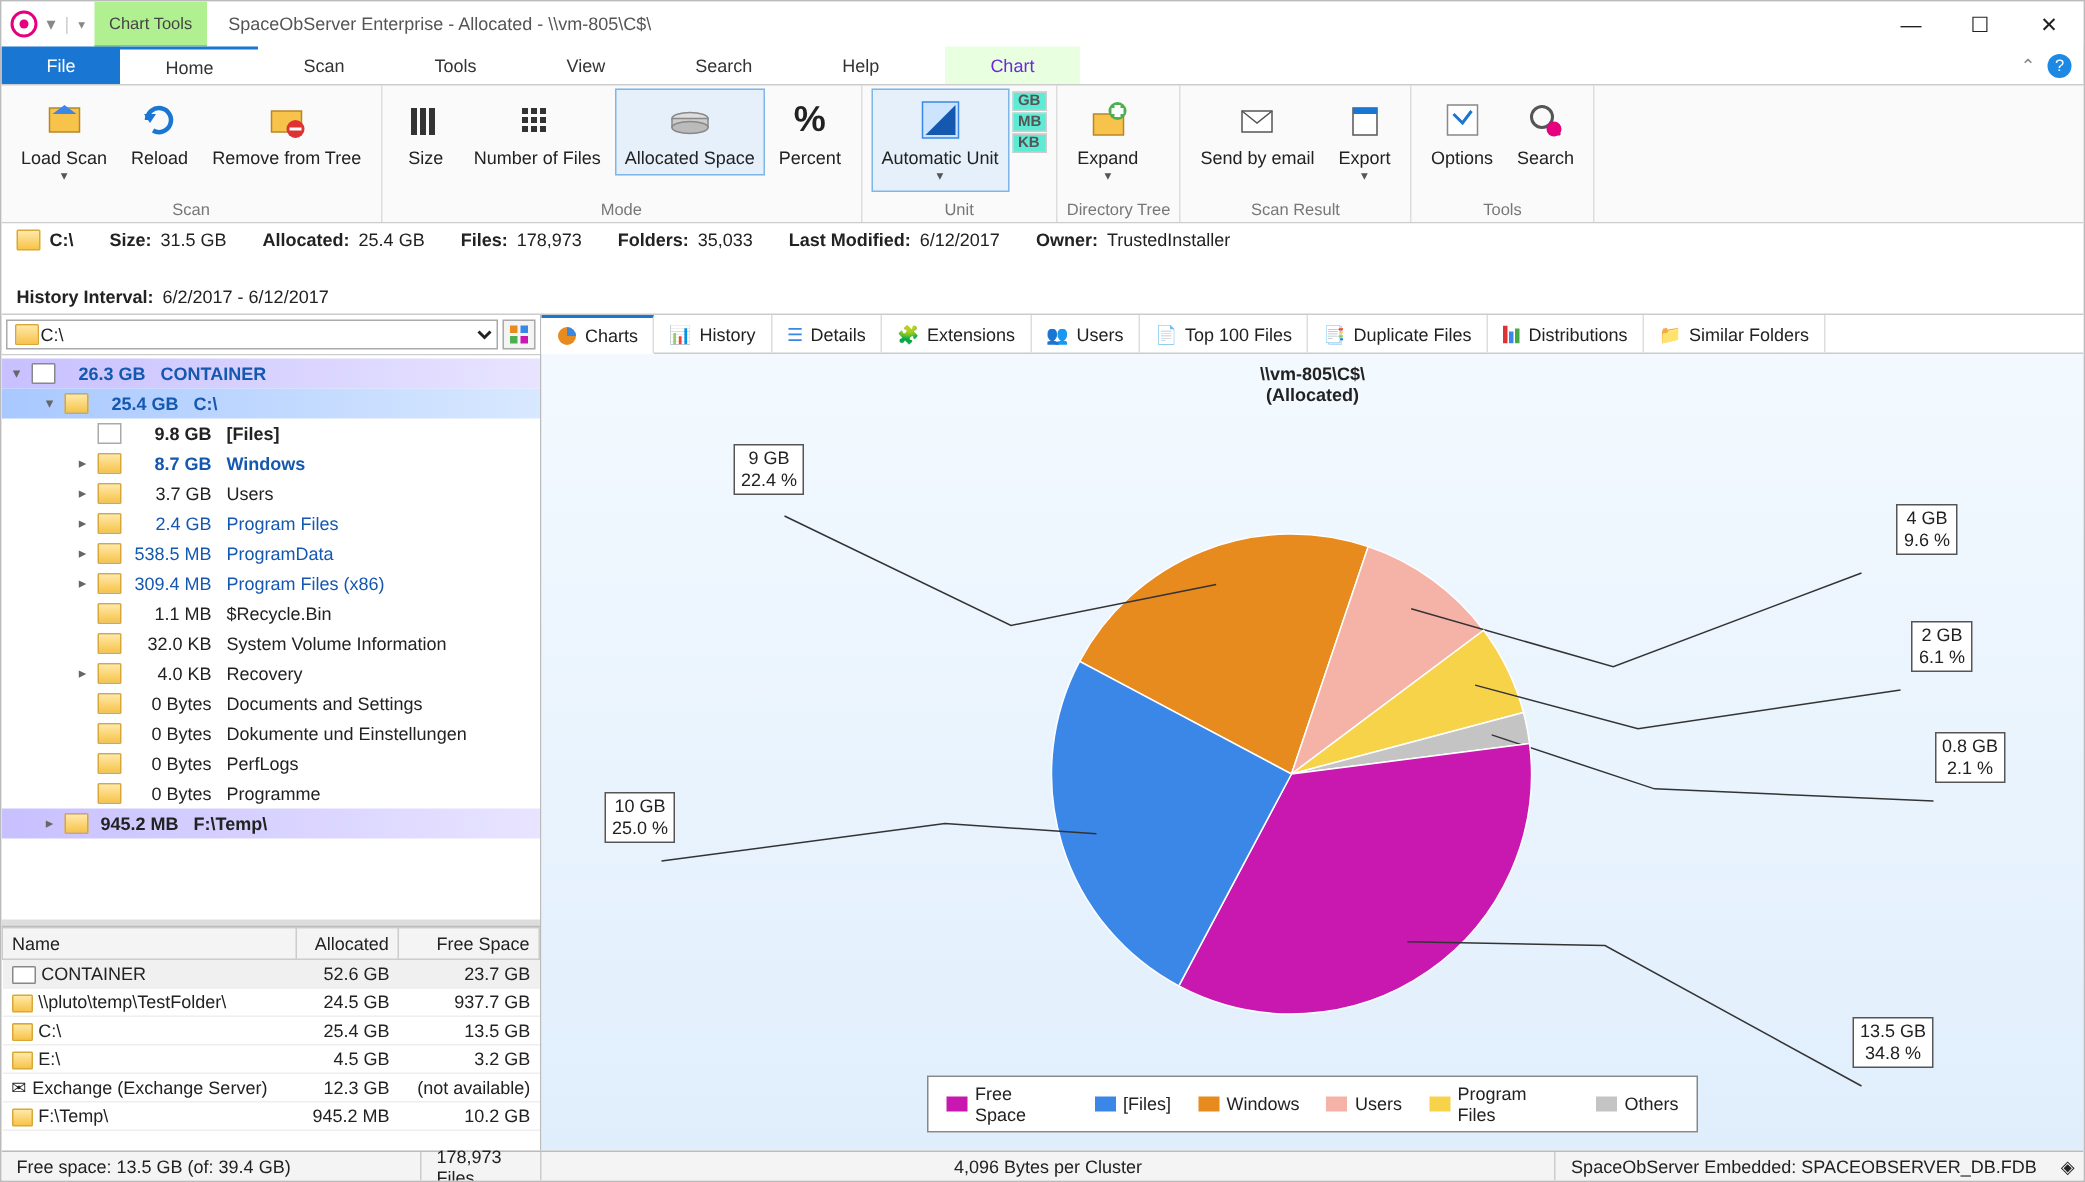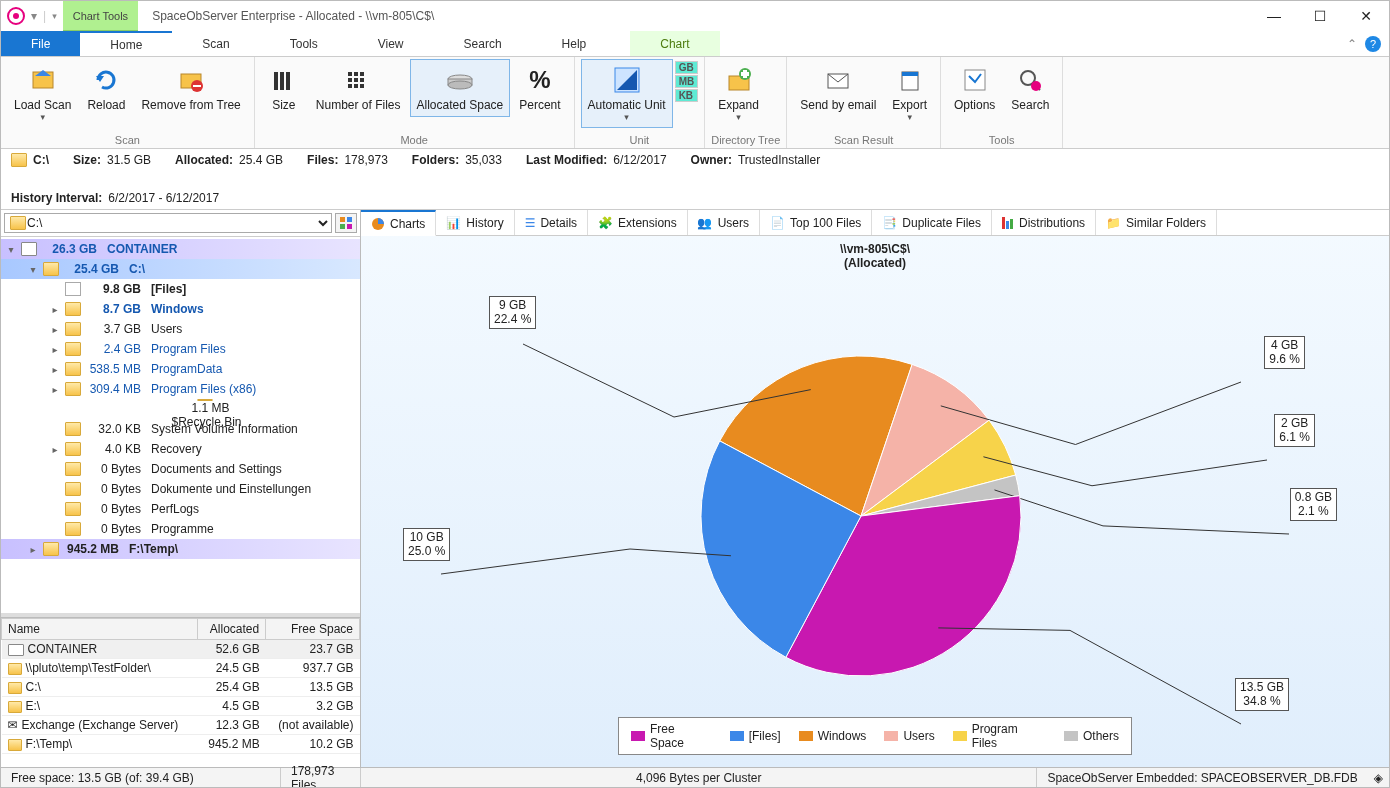--- a/index.html
+++ b/index.html
@@ -7,21 +7,21 @@
 .titlebar{height:30px;display:flex;align-items:stretch;background:#fff}
 .titlebar .left{display:flex;align-items:center;gap:6px;padding:0 6px}
 .titlebar .tools{background:#b0f090;padding:2px 10px;font-size:11px;color:#444;display:flex;align-items:center;border-bottom:1px solid #88cc66}
 .titlebar .title{flex:1;display:flex;align-items:center;padding-left:14px;color:#555}
 .titlebar .winbtns{display:flex}
 .titlebar .winbtns div{width:46px;display:flex;align-items:center;justify-content:center;font-size:14px;color:#222}
 .menutabs{height:26px;display:flex;align-items:stretch;border-bottom:1px solid #ccc;position:relative}
 .menutabs .tab{padding:0 30px;display:flex;align-items:center;color:#333;cursor:default}
 .menutabs .tab.file{background:#1976d2;color:#fff}
 .menutabs .tab.active{background:#fff;border-top:2px solid #1976d2}
-.menutabs .tab.chart{background:#e8ffe0;color:#4d7c0f}
+.menutabs .tab.chart{background:#e8ffe0;color:#6d28d9}
 .menutabs .right{margin-left:auto;display:flex;align-items:center;gap:8px;padding-right:8px}
 .help-circle{width:16px;height:16px;border-radius:50%;background:#1e88e5;color:#fff;display:flex;align-items:center;justify-content:center;font-size:11px}
 .ribbon{height:92px;background:#fafafa;display:flex;border-bottom:1px solid #ccc}
 .rgroup{border-right:1px solid #ddd;display:flex;flex-direction:column;padding:2px 6px 0}
 .rgroup .btns{flex:1;display:flex;gap:2px;align-items:flex-start}
 .rgroup .lbl{text-align:center;font-size:11px;color:#777;padding:2px 0}
 .rbtn{display:flex;flex-direction:column;align-items:center;justify-content:flex-start;padding:4px 6px;min-width:44px;text-align:center;line-height:1.2;border:1px solid transparent}
 .rbtn .ico{width:32px;height:32px;margin-bottom:2px;display:flex;align-items:center;justify-content:center}
 .rbtn.active{background:#e6f0fa;border:1px solid #7fb6e8}
 .unitbox{display:flex;flex-direction:column;gap:1px;padding-top:2px}
@@ -364,21 +364,21 @@
           <span class="fico folder-ico"></span>
           <span class="sz blue">538.5 MB</span>
           <span class="nm blue">ProgramData</span>
         </div>
         <div class="trow" style="padding-left: 48px;">
           <span class="exp">▸</span>
           <span class="fico folder-ico"></span>
           <span class="sz blue">309.4 MB</span>
           <span class="nm blue">Program Files (x86)</span>
         </div>
-        <div class="trow" style="padding-left: 48px; flex-direction: column;">
+        <div class="trow" style="padding-left: 48px;">
           <span class="exp"></span>
           <span class="fico folder-ico"></span>
           <span class="sz ">1.1 MB</span>
           <span class="nm ">$Recycle.Bin</span>
         </div>
         <div class="trow" style="padding-left: 48px;">
           <span class="exp"></span>
           <span class="fico folder-ico"></span>
           <span class="sz ">32.0 KB</span>
           <span class="nm ">System Volume Information</span>

